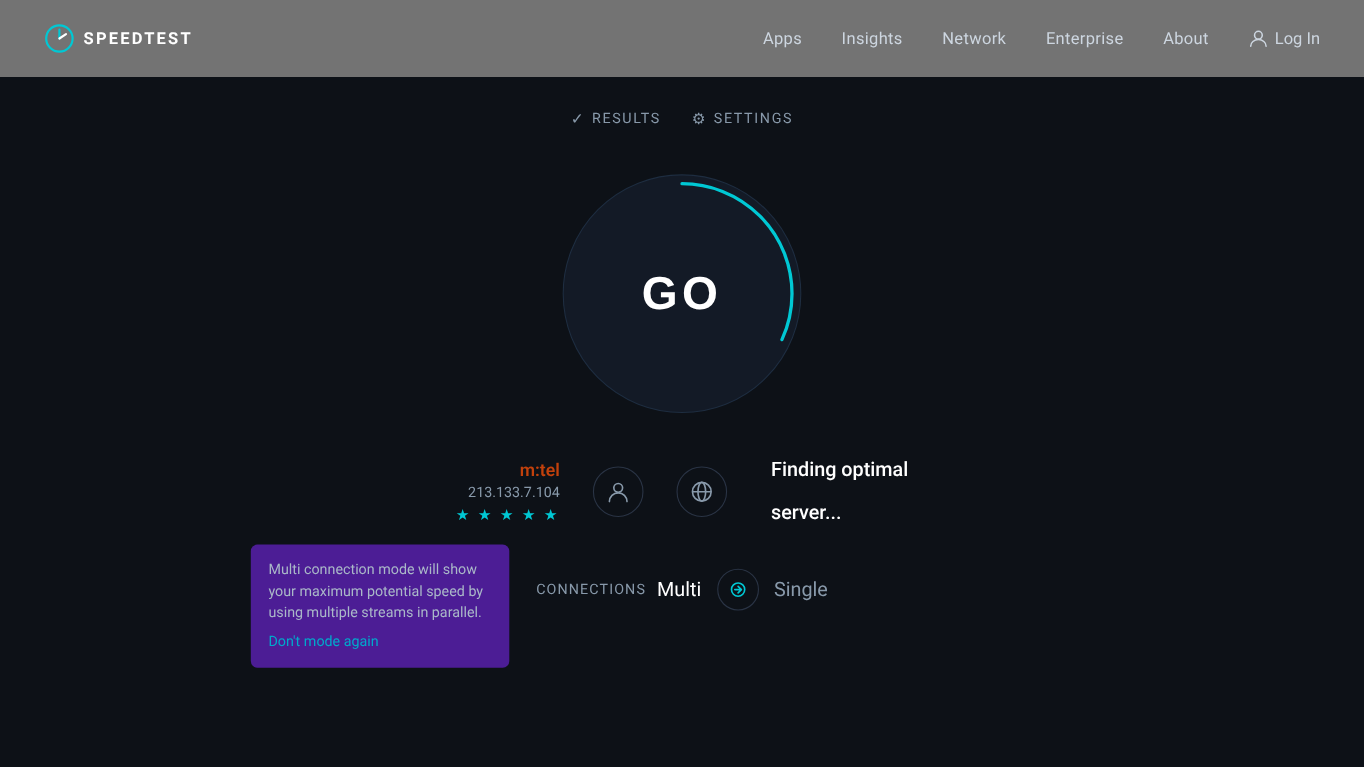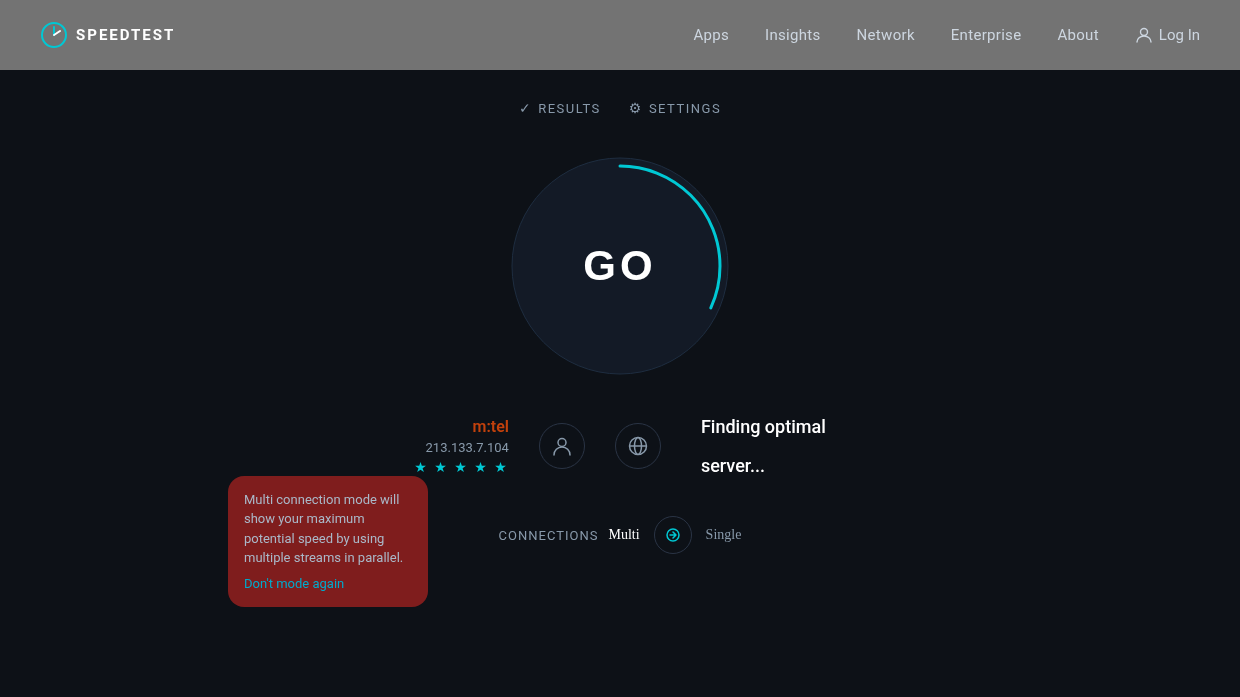--- a/index.html
+++ b/index.html
@@ -209,23 +209,22 @@
       text-transform: uppercase;
     }
 
     .connections-toggle {
       display: flex;
       align-items: center;
       gap: 14px;
     }
 
     .conn-text {
-      font-size: 14px;
+      font-size: 18px;
       color: #8899aa;
-      font-family: Liberation Serif, serif;
     }
 
     .conn-text.active {
       color: #ffffff;
     }
 
     .toggle-icon {
       width: 38px;
       height: 38px;
       border-radius: 50%;
@@ -235,23 +234,23 @@
       justify-content: center;
       color: #00c8d4;
       font-size: 18px;
     }
 
     
     .tooltip-box {
       position: absolute;
       left: 228px;
       bottom: 90px;
-      width: 200px;
-      background: #7f1d1d;
-      border-radius: 16px;
+      width: 235px;
+      background: #4c1d95;
+      border-radius: 6px;
       padding: 14px 16px;
       font-size: 13px;
       color: #aab8c8;
       line-height: 1.5;
     }
 
     .tooltip-box .dont-show {
       color: #00aacc;
       cursor: pointer;
       font-size: 13px;

